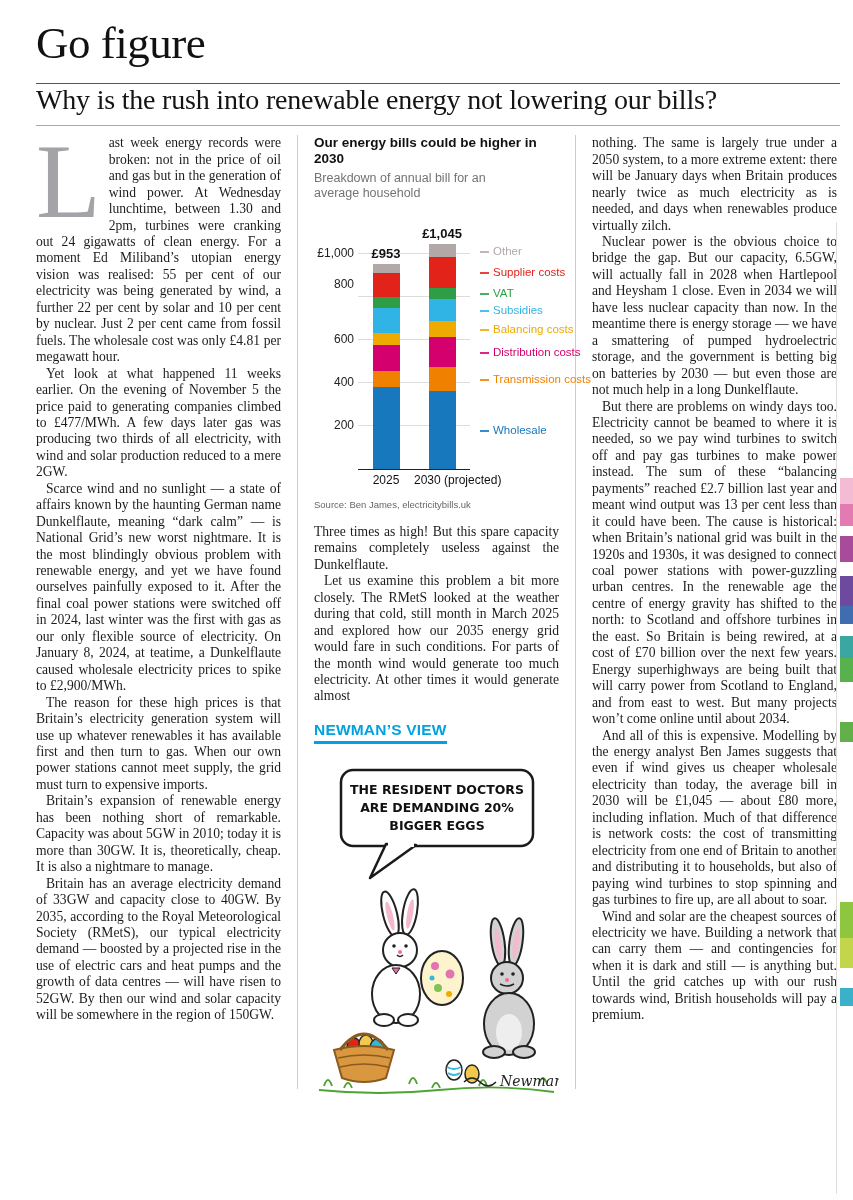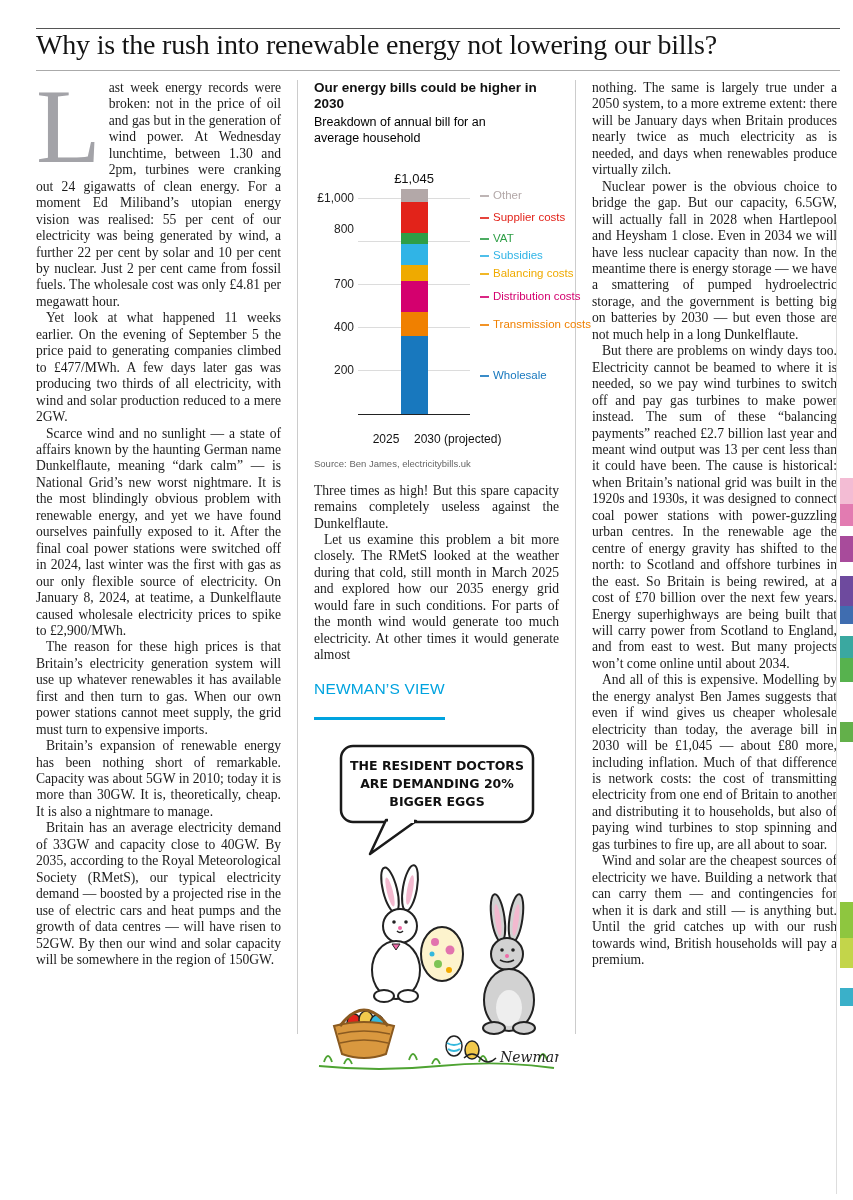--- a/index.html
+++ b/index.html
@@ -18,59 +18,60 @@
   .col{width:245px;flex:0 0 245px}
   .divider{width:1px;flex:0 0 1px;background:#ccc;margin:0 16px}
 
   .body-text p{font-size:13.6px;line-height:16.45px;text-align:justify;margin:0;color:#1b1b1b}
   .body-text p.ind{text-indent:10px}
   .dropcap{float:left;font-size:106px;line-height:88px;color:#a3a3a8;margin:3px 8px 0 0;font-weight:400}
 
   
   .chart{font-family:"Liberation Sans",sans-serif;color:#111}
   .chart-title{font-size:13.5px;font-weight:700;line-height:1.2}
-  .chart-sub{font-size:12.5px;line-height:1.25;margin-top:3px;width:190px;color:#000000}
+  .chart-sub{font-size:12.5px;line-height:1.25;margin-top:3px;width:190px;color:#737373}
   .chart-body{position:relative;margin:30px 0 0 44px;width:112px;height:237px;border-bottom:1.5px solid #222}
   .gridline{position:absolute;left:0;width:112px;height:1px;background:#dcdcdc}
   .ytick{position:absolute;left:-46px;width:42px;text-align:right;font-size:12px;color:#222}
   .bars{position:absolute;left:0;bottom:0;top:0;width:112px;display:flex;justify-content:space-around;align-items:flex-end}
   .bar{display:flex;flex-direction:column-reverse;align-items:center;width:27px}
   .seg{width:27px}
-  .bar-total{font-size:13px;font-weight:400;margin-bottom:3px;white-space:nowrap;color:#111}
+  .bar-total{font-size:13px;font-weight:700;margin-bottom:3px;white-space:nowrap;color:#111}
   .chart-legend{position:absolute;left:122px;top:0;bottom:0;width:100px}
   .legend-item{position:absolute;left:0;font-size:11.5px;white-space:nowrap;line-height:14px;font-weight:400}
   .legend-item .lead{display:inline-block;width:9px;height:2px;background:currentColor;vertical-align:middle;margin-right:4px;opacity:.85}
-  .chart-xlabels{display:flex;justify-content:flex-end;width:112px;margin-left:44px;margin-top:17px;font-size:12px}
+  .chart-xlabels{display:flex;justify-content:flex-end;width:112px;margin-left:44px;margin-top:3px;font-size:12px}
   .xlabel{width:56px;text-align:center;white-space:nowrap}
   .chart-source{font-size:9.5px;color:#666;margin-top:12px}
   .mid-text{margin-top:14px}
 
   
   .newman{margin-top:16px}
-  .newman-title{display:inline-block;font-family:"Liberation Sans",sans-serif;font-weight:400;font-size:15.5px;color:#00a3df;border-bottom:3px solid #00a3df;padding-bottom:19px;letter-spacing:.2px}
+  .newman-title{display:inline-block;font-family:"Liberation Sans",sans-serif;font-weight:700;font-size:15.5px;color:#00a3df;border-bottom:3px solid #00a3df;padding-bottom:2px;letter-spacing:.2px}
   .cartoon{margin-top:18px}
 
   
   .edge-rule{position:absolute;top:222px;bottom:6px;right:16px;width:1px;background:#ddd}
   .edge-strip{position:absolute;top:478px;right:0;width:13px;display:flex;flex-direction:column}
 </style>
 </head>
 <body>
 
 <div class="page">
 
+  <div class="masthead-column">Go figure</div>
   <div class="rule"></div>
   <div class="headline">Why is the rush into renewable energy not lowering our bills?</div>
   <div class="rule light"></div>
 
   <div class="cols">
 
     <div class="col body-text">
       <p><span class="dropcap">L</span><span>ast week energy records were broken: not in the price of oil and gas but in the generation of wind power. At Wednesday lunchtime, between 1.30 and 2pm, turbines were cranking out 24 gigawatts of clean energy. For a moment Ed Miliband’s utopian energy vision was realised: 55 per cent of our electricity was being generated by wind, a further 22 per cent by solar and 10 per cent by nuclear. Just 2 per cent came from fossil fuels. The wholesale cost was only £4.81 per megawatt hour.</span></p>
-      <p class="ind">Yet look at what happened 11 weeks earlier. On the evening of September 5 the price paid to generating companies climbed to £477/MWh. A few days later gas was producing two thirds of all electricity, with wind and solar production reduced to a mere 2GW.</p>
+      <p class="ind">Yet look at what happened 11 weeks earlier. On the evening of November 5 the price paid to generating companies climbed to £477/MWh. A few days later gas was producing two thirds of all electricity, with wind and solar production reduced to a mere 2GW.</p>
       <p class="ind">Scarce wind and no sunlight — a state of affairs known by the haunting German name Dunkelflaute, meaning “dark calm” — is National Grid’s new worst nightmare. It is the most blindingly obvious problem with renewable energy, and yet we have found ourselves painfully exposed to it. After the final coal power stations were switched off in 2024, last winter was the first with gas as our only flexible source of electricity. On January 8, 2024, at teatime, a Dunkelflaute caused wholesale electricity prices to spike to £2,900/MWh.</p>
       <p class="ind">The reason for these high prices is that Britain’s electricity generation system will use up whatever renewables it has available first and then turn to gas. When our own power stations cannot meet supply, the grid must turn to expensive imports.</p>
       <p class="ind">Britain’s expansion of renewable energy has been nothing short of remarkable. Capacity was about 5GW in 2010; today it is more than 30GW. It is, theoretically, cheap. It is also a nightmare to manage.</p>
       <p class="ind">Britain has an average electricity demand of 33GW and capacity close to 40GW. By 2035, according to the Royal Meteorological Society (RMetS), our typical electricity demand — boosted by a projected rise in the use of electric cars and heat pumps and the growth of data centres — will have risen to 52GW. By then our wind and solar capacity will be somewhere in the region of 150GW.</p>
     </div>
 
     <div class="divider"></div>
 
     <div class="col">
 
@@ -86,26 +87,37 @@
               <div class="legend-item" style="bottom: 152.1px; color: rgb(48, 180, 230);"><span class="lead"></span>Subsidies</div>
               <div class="legend-item" style="bottom: 168.44px; color: rgb(46, 158, 70); text-align: center;"><span class="lead"></span>VAT</div>
               <div class="legend-item" style="bottom: 189.403px; color: rgb(226, 35, 26);"><span class="lead"></span>Supplier costs</div>
               <div class="legend-item" style="bottom: 211.225px; color: rgb(179, 168, 168);"><span class="lead"></span>Other</div>
             </div>
         <div class="gridline" style="bottom: 215px;"></div>
             <div class="ytick" style="bottom: 209px;">£1,000</div>
             <div class="gridline" style="bottom: 172px;"></div>
             <div class="ytick" style="bottom: 178px;">800</div>
             <div class="gridline" style="bottom: 129px;"></div>
-            <div class="ytick" style="bottom: 123px;">700</div>
+            <div class="ytick" style="bottom: 123px;">600</div>
             <div class="gridline" style="bottom: 86px;"></div>
             <div class="ytick" style="bottom: 80px;">400</div>
             <div class="gridline" style="bottom: 43px;"></div>
             <div class="ytick" style="bottom: 37px;">200</div>
             <div class="bars">
+              <div class="bar">
+                <div class="seg" style="height: 81.7px; background: rgb(24, 120, 190);"></div>
+                <div class="seg" style="height: 16.125px; background: rgb(240, 128, 0);"></div>
+                <div class="seg" style="height: 25.8px; background: rgb(212, 0, 110);"></div>
+                <div class="seg" style="height: 11.825px; background: rgb(239, 170, 0);"></div>
+                <div class="seg" style="height: 25.8px; background: rgb(48, 180, 230);"></div>
+                <div class="seg" style="height: 10.32px; background: rgb(46, 158, 70);"></div>
+                <div class="seg" style="height: 24.725px; background: rgb(226, 35, 26);"></div>
+                <div class="seg" style="height: 8.6px; background: rgb(179, 168, 168);"></div>
+                <div class="bar-total">£953</div>
+              </div>
               <div class="bar">
                 <div class="seg" style="height: 77.4px; background: rgb(24, 120, 190);"></div>
                 <div class="seg" style="height: 24.725px; background: rgb(240, 128, 0);"></div>
                 <div class="seg" style="height: 30.1px; background: rgb(212, 0, 110);"></div>
                 <div class="seg" style="height: 16.125px; background: rgb(239, 170, 0);"></div>
                 <div class="seg" style="height: 21.5px; background: rgb(48, 180, 230);"></div>
                 <div class="seg" style="height: 11.18px; background: rgb(46, 158, 70);"></div>
                 <div class="seg" style="height: 30.745px; background: rgb(226, 35, 26);"></div>
                 <div class="seg" style="height: 12.9px; background: rgb(179, 168, 168);"></div>
                 <div class="bar-total">£1,045</div>

